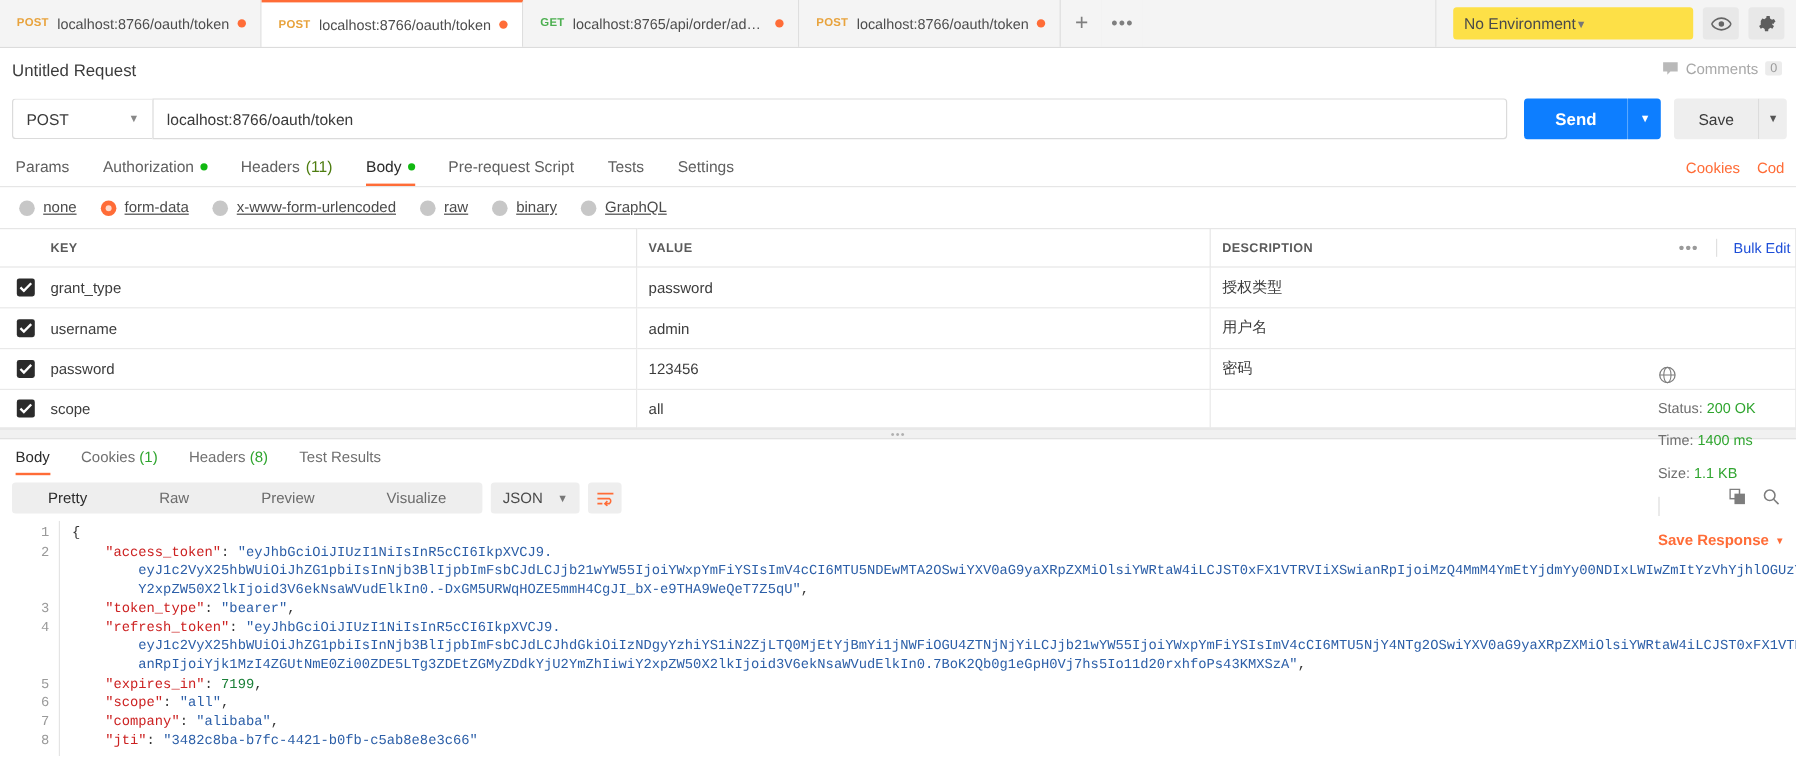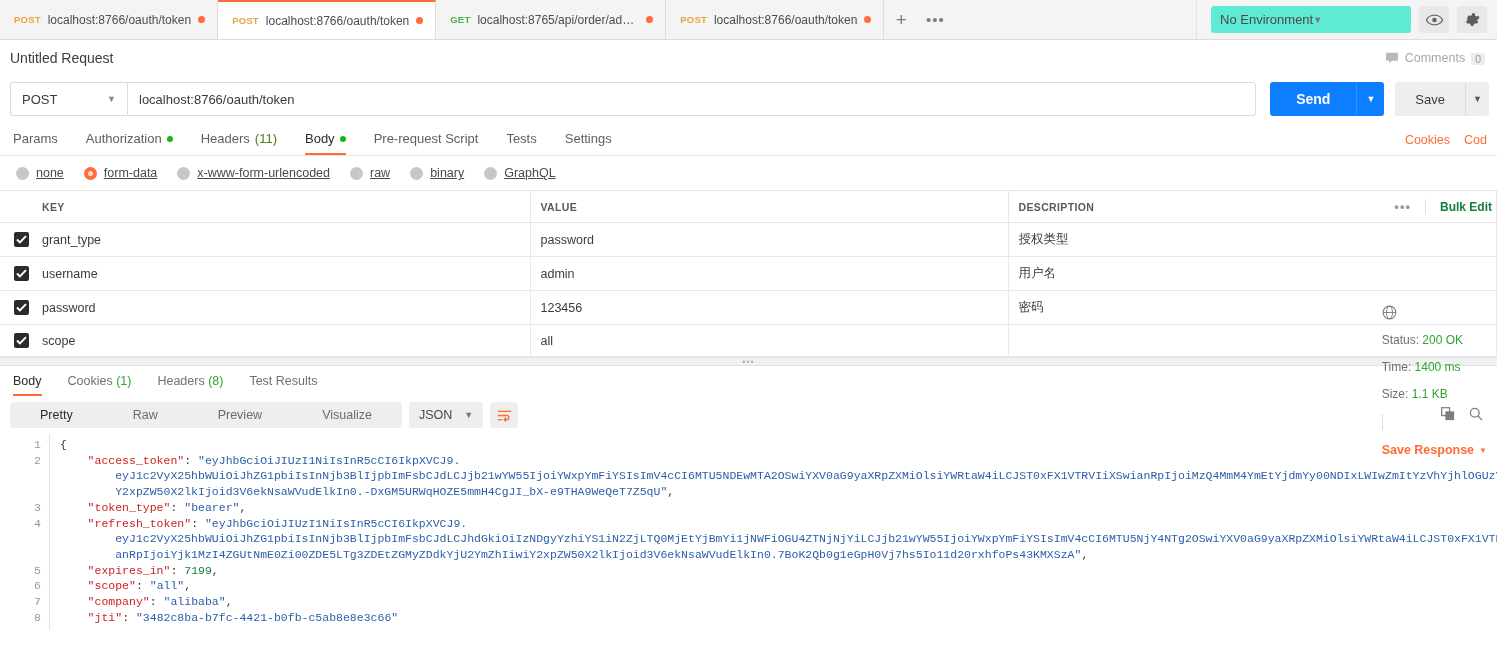--- a/index.html
+++ b/index.html
@@ -74,21 +74,21 @@
   .env-area {
     display: flex; align-items: center; gap: 8px;
     padding: 0 10px 0 14px;
     background: #f4f4f4;
     border-left: 1px solid #e2e2e2;
   }
   .env-select {
     display: flex; align-items: center; 
     width: 200px; height: 27px;
     padding: 0 9px;
-    background: #5eead4;
+    background: #fde047;
     border-radius: 3px;
     color: #4a4a4a;
     font-size: 13px;
     cursor: pointer;
   }
   .env-select .caret { color: #777; font-size: 9px; }
   .icon-btn {
     width: 30px; height: 27px;
     display: flex; align-items: center; justify-content: center;
     background: #e8e8e8;
@@ -98,21 +98,21 @@
 
   
   .req-title-row {
     display: flex; align-items: center; justify-content: space-between;
     height: 35px;
     padding: 0 12px 0 10px;
     background: #fff;
   }
   .req-title { font-size: 14px; color: #3c3c3c; }
   .comments {
-    display: flex; align-items: flex-end; gap: 6px;
+    display: flex; align-items: flex-start; gap: 6px;
     color: #a8a8a8; font-size: 12.5px;
   }
   .comments .badge {
     background: #ececec; color: #9a9a9a;
     padding: 0px 4px; border-radius: 2px; font-size: 10.5px;
   }
 
   .url-row {
     display: flex; align-items: center; gap: 0;
     padding: 0 8px 0 10px;
@@ -266,21 +266,21 @@
     display: flex; align-items: center; justify-content: space-between;
     padding-right: 4px;
   }
   .desc-head .tools { display: flex; align-items: center; gap: 0; }
   .dots-btn {
     color: #9a9a9a; font-size: 13px; letter-spacing: 1px;
     padding: 0 14px; cursor: pointer;
     border-right: 1px solid #e0e0e0;
   }
   .bulk-edit {
-    color: #15803d; font-size: 12px; font-weight: bold;
+    color: #1d4ed8; font-size: 12px; font-weight: normal;
     letter-spacing: 0; padding-left: 14px; cursor: pointer;
   }
 
   .drag-strip {
     height: 9px; background: #f1f1f1;
     border-top: 1px solid #e2e2e2;
     border-bottom: 1px solid #e2e2e2;
     display: flex; align-items: center; justify-content: center;
     color: #b0b0b0; font-size: 9px; letter-spacing: 1px;
     cursor: row-resize;

